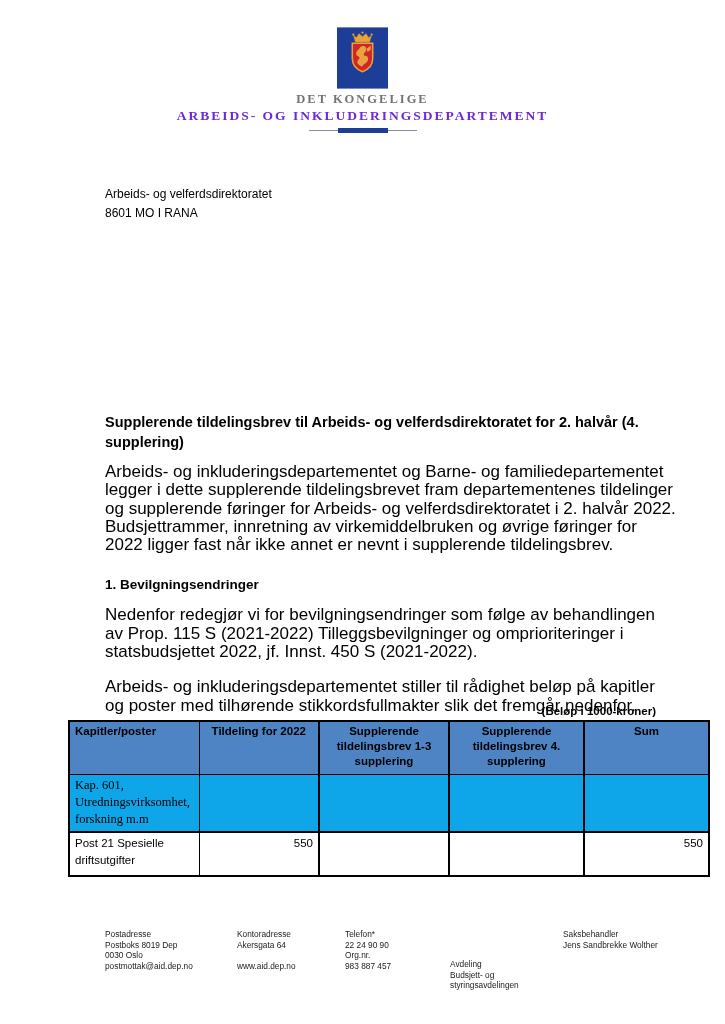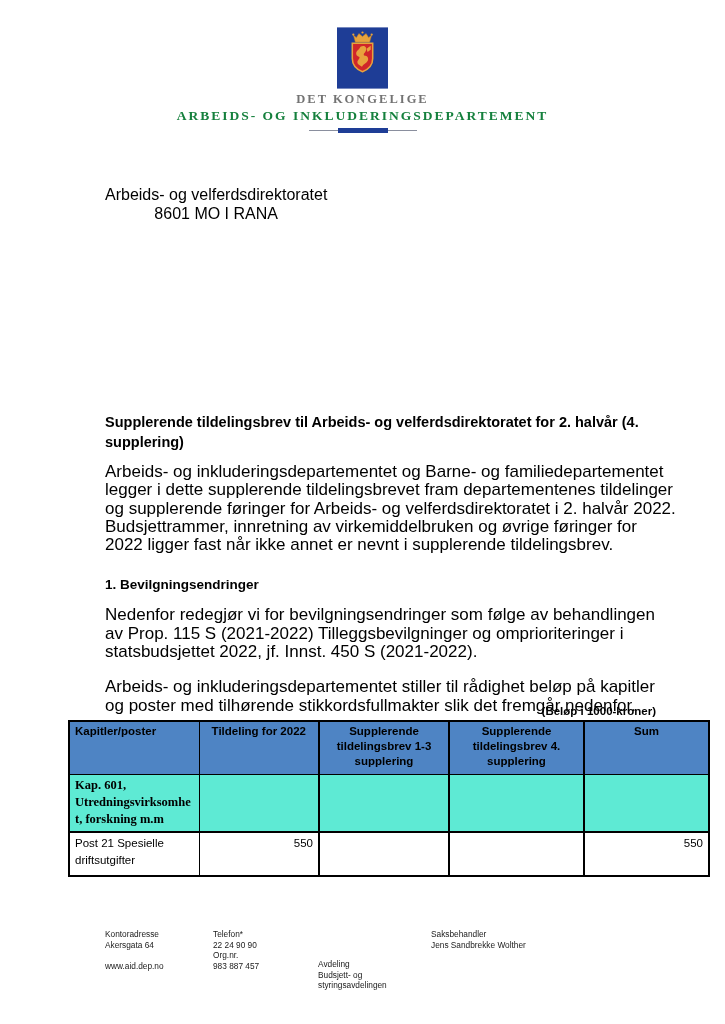--- a/index.html
+++ b/index.html
@@ -11,28 +11,28 @@
 
   
   .letterhead { position:absolute; top:27px; left:0; width:100%; text-align:center; }
   .crest { display:block; margin:0 auto 3px; width:51px; height:62px; }
   .lh-line1 {
     font-family:"Liberation Serif", serif; font-weight:bold; font-size:12.5px;
     letter-spacing:2px; color:#737373;
   }
   .lh-line2 {
     font-family:"Liberation Serif", serif; font-weight:bold; font-size:13.5px;
-    letter-spacing:2px; color:#15803d; margin-top:1px;
+    letter-spacing:2px; color:#6d28d9; margin-top:1px;
   }
   .lh-divider { position:relative; width:108px; height:6px; margin:4px auto 0; }
   .lh-divider .thin { position:absolute; top:2px; left:0; width:108px; height:1px; background:#8a8f9e; }
   .lh-divider .thick { position:absolute; top:0; left:29px; width:50px; height:5px; background:#1e3d96; }
 
   
-  .recipient { position:absolute; top:185px; left:105px; font-size:16px; line-height:19px;text-align:center; }
+  .recipient { position:absolute; top:185px; left:105px; font-size:12px; line-height:19px; }
 
   
   .refs { position:absolute; top:318px; left:105px; width:560px; height:40px; }
   .ref-col { position:absolute; top:0; }
   .ref-col.c0 { left:0; }
   .ref-col.c1 { left:295px; }
   .ref-col.c2 { left:432px; }
   .ref-label { font-size:10px; }
   .ref-value { font-size:10.5px; margin-top:11px; }
 
@@ -47,21 +47,21 @@
   .tbl-caption { text-align:right; padding-right:52px; font-weight:bold; font-size:11.5px; margin-bottom:3px; }
   table.budget { border-collapse:collapse; width:640px; table-layout:fixed; border:2px solid #000; }
   table.budget th, table.budget td { border:1px solid #000; vertical-align:top; padding:2px 5px; overflow-wrap:break-word; }
   table.budget th:nth-child(n+3), table.budget td:nth-child(n+3) { border-left-width:2px; }
   thead th {
     background:#4e84c4; font-weight:bold; font-size:11.5px; line-height:15px;
     text-align:center; height:48px; padding-top:4px;
   }
   thead th.first { text-align:left;margin-left:12px; }
   tr.row-section td {
-    background:#5eead4; font-family:"Liberation Serif", serif; font-weight:bold;
+    background:#0ea5e9; font-family:"Liberation Serif", serif; font-weight:normal;
     font-size:12.5px; line-height:17px; height:52px; border-bottom-width:2px;
   }
   tr.row-data td { font-size:11.5px; line-height:17px; height:38px; }
   td.num { text-align:right; }
 
   
   .footer { position:absolute; top:929px; left:105px; display:flex; font-size:8.3px; line-height:10.5px; color:#1a1a1a; }
   .fcol { }
   .fc0 { width:132px; } .fc1 { width:108px; } .fc2 { width:105px; } .fc3 { width:113px;margin-top:30px; } .fc4 { width:100px; }
   .f-line { min-height:10.5px; }
@@ -139,20 +139,26 @@
           <td class="num">550</td>
           <td></td>
           <td></td>
           <td class="num">550</td>
         </tr>
       </tbody>
     </table>
   </div>
 
   <div class="footer">
+    <div class="fcol fc0">
+      <div class="f-line">Postadresse</div>
+      <div class="f-line">Postboks 8019 Dep</div>
+      <div class="f-line">0030 Oslo</div>
+      <div class="f-line">postmottak@aid.dep.no</div>
+    </div>
     <div class="fcol fc1">
       <div class="f-line">Kontoradresse</div>
       <div class="f-line">Akersgata 64</div>
       <div class="f-line"></div>
       <div class="f-line">www.aid.dep.no</div>
     </div>
     <div class="fcol fc2">
       <div class="f-line">Telefon*</div>
       <div class="f-line">22 24 90 90</div>
       <div class="f-line">Org.nr.</div>

